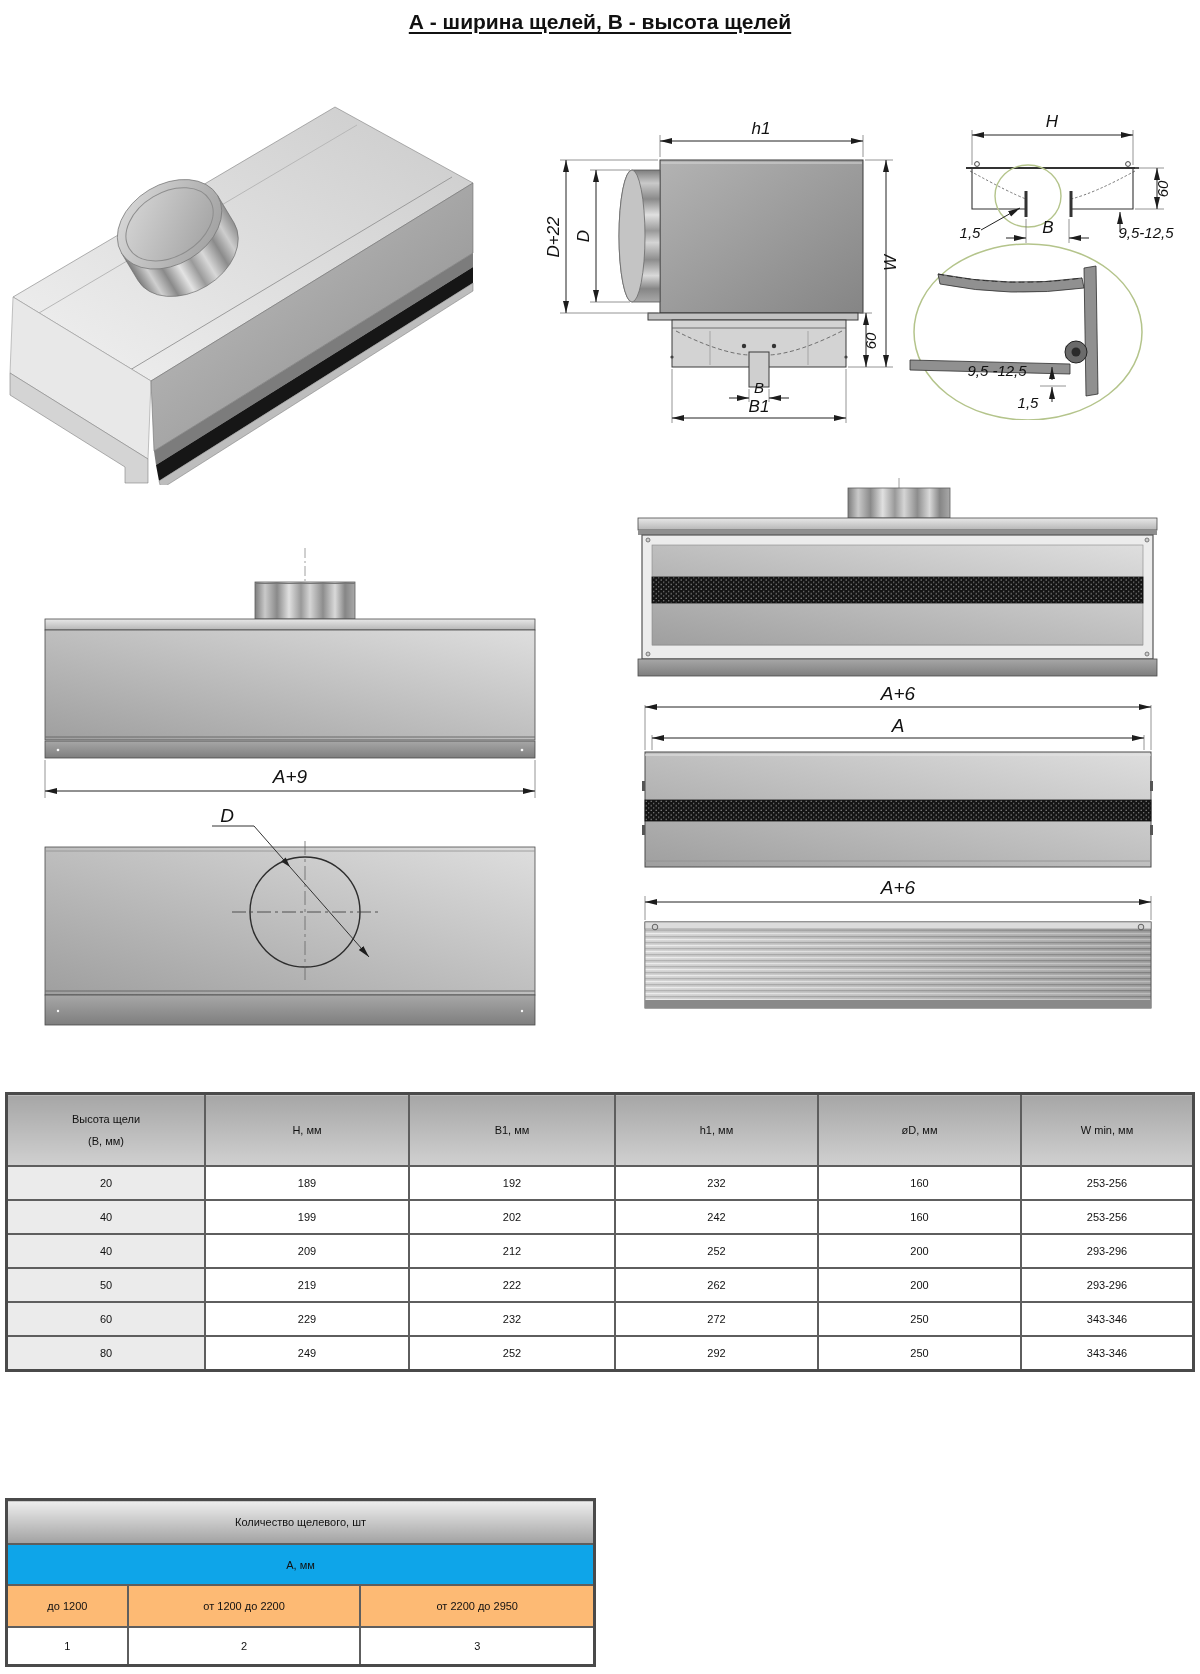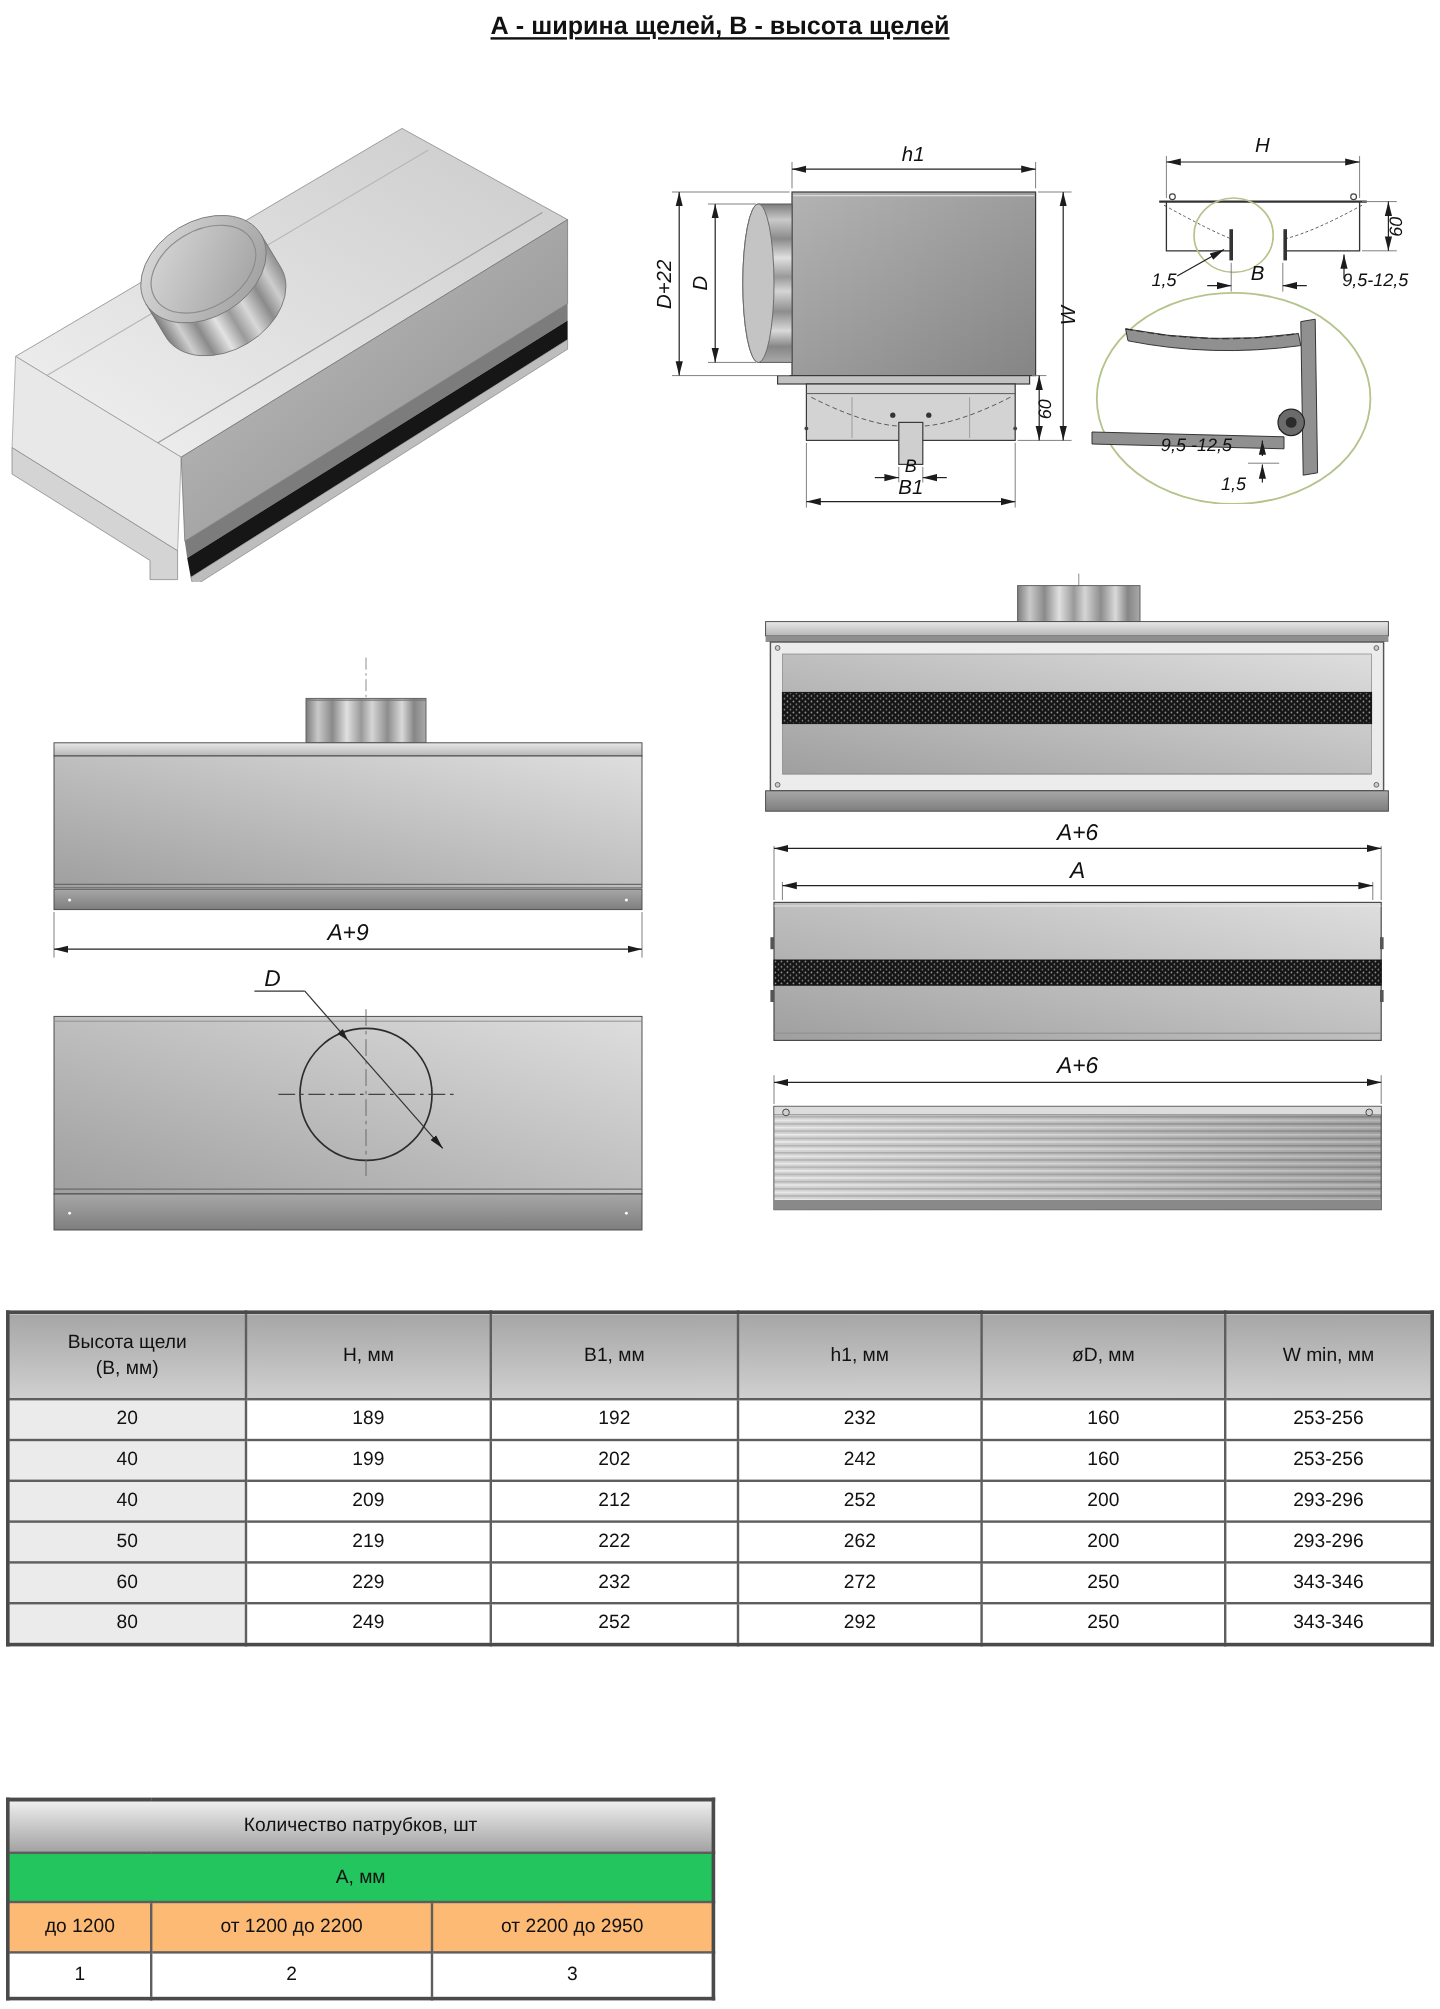--- a/index.html
+++ b/index.html
@@ -10,31 +10,31 @@
   .title .u{text-decoration:underline;text-underline-offset:3px;}
   .dwg{position:absolute;}
   svg text{font-family:"Liberation Sans",sans-serif;}
   .dt{font-style:italic;font-size:17px;fill:#111;text-anchor:middle;}
   .dts{font-style:italic;font-size:15px;fill:#111;text-anchor:middle;}
   .dtb{font-style:italic;font-size:19px;fill:#111;text-anchor:middle;}
   .ext{stroke:#7a7a7a;stroke-width:0.8;}
   .dim{stroke:#222;stroke-width:1;}
   .thin{stroke:#555;stroke-width:0.8;fill:none;}
 
-  table{border-collapse:collapse;text-align:center;font-size:16px;}
+  table{border-collapse:collapse;text-align:center;font-size:11px;}
   .tbl{position:absolute;left:5px;top:1092px;width:1190px;border:3px solid #4a4a4a;}
   .tbl th,.tbl td{border:2px solid #5e5e5e;font-weight:normal;}
   .tbl thead th{height:68px;background:linear-gradient(#a6a6a6,#d0d0d0);line-height:22px;}
   .tbl tbody td{height:30px;background:#fff;}
   .tbl tbody td:first-child{background:#ebebeb;}
 
   .tbl2{position:absolute;left:5px;top:1498px;width:591px;border:3px solid #4a4a4a;}
   .tbl2 th,.tbl2 td{border:2px solid #5e5e5e;font-weight:normal;}
   .tbl2 .hdr th{height:40px;background:linear-gradient(#ededed,#a2a2a2);}
-  .tbl2 .sub td{height:37px;background:#22c55e;}
+  .tbl2 .sub td{height:37px;background:#0ea5e9;}
   .tbl2 tbody tr:first-child td{height:38px;background:#fdba74;}
   .tbl2 tbody tr:last-child td{height:34px;background:#fff;}
 </style>
 </head>
 <body>
 
 <div class="page">
 
   <svg width="0" height="0" style="position:absolute">
     <defs>
@@ -396,21 +396,21 @@
           <td>292</td>
           <td>250</td>
           <td>343-346</td>
         </tr>
       </tbody>
   </table>
 
   <table class="tbl2">
     <thead>
       <tr class="hdr">
-        <th colspan="3">Количество патрубков, шт</th>
+        <th colspan="3">Количество щелевого, шт</th>
       </tr>
       <tr class="sub">
         <td colspan="3">А, мм</td>
       </tr>
     </thead>
     <tbody>
         <tr>
           <td>до 1200</td>
           <td>от 1200 до 2200</td>
           <td>от 2200 до 2950</td>

